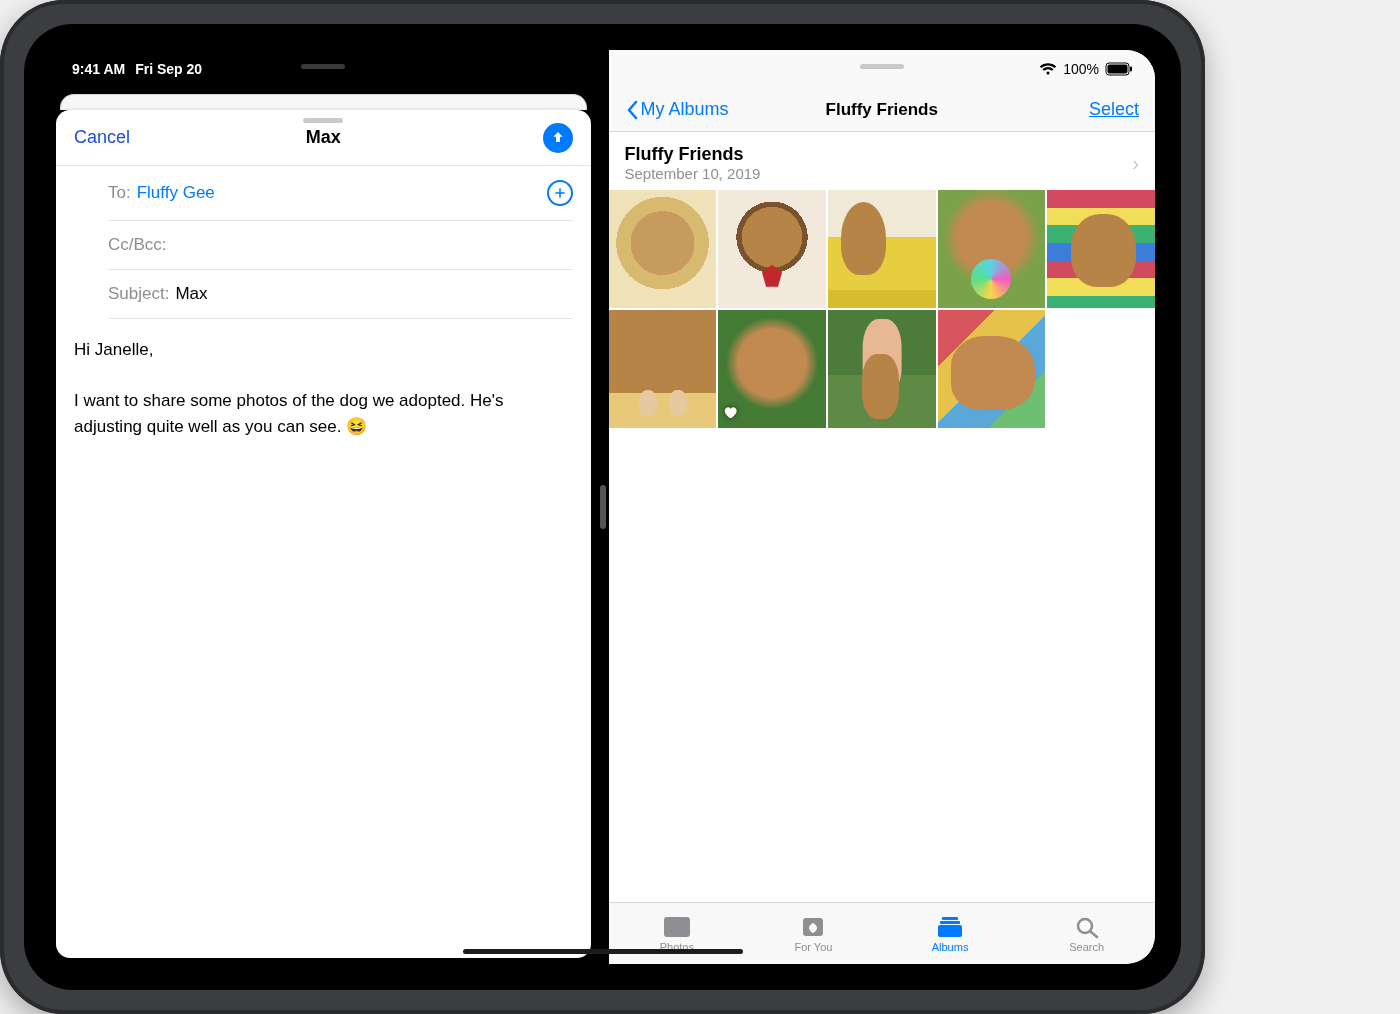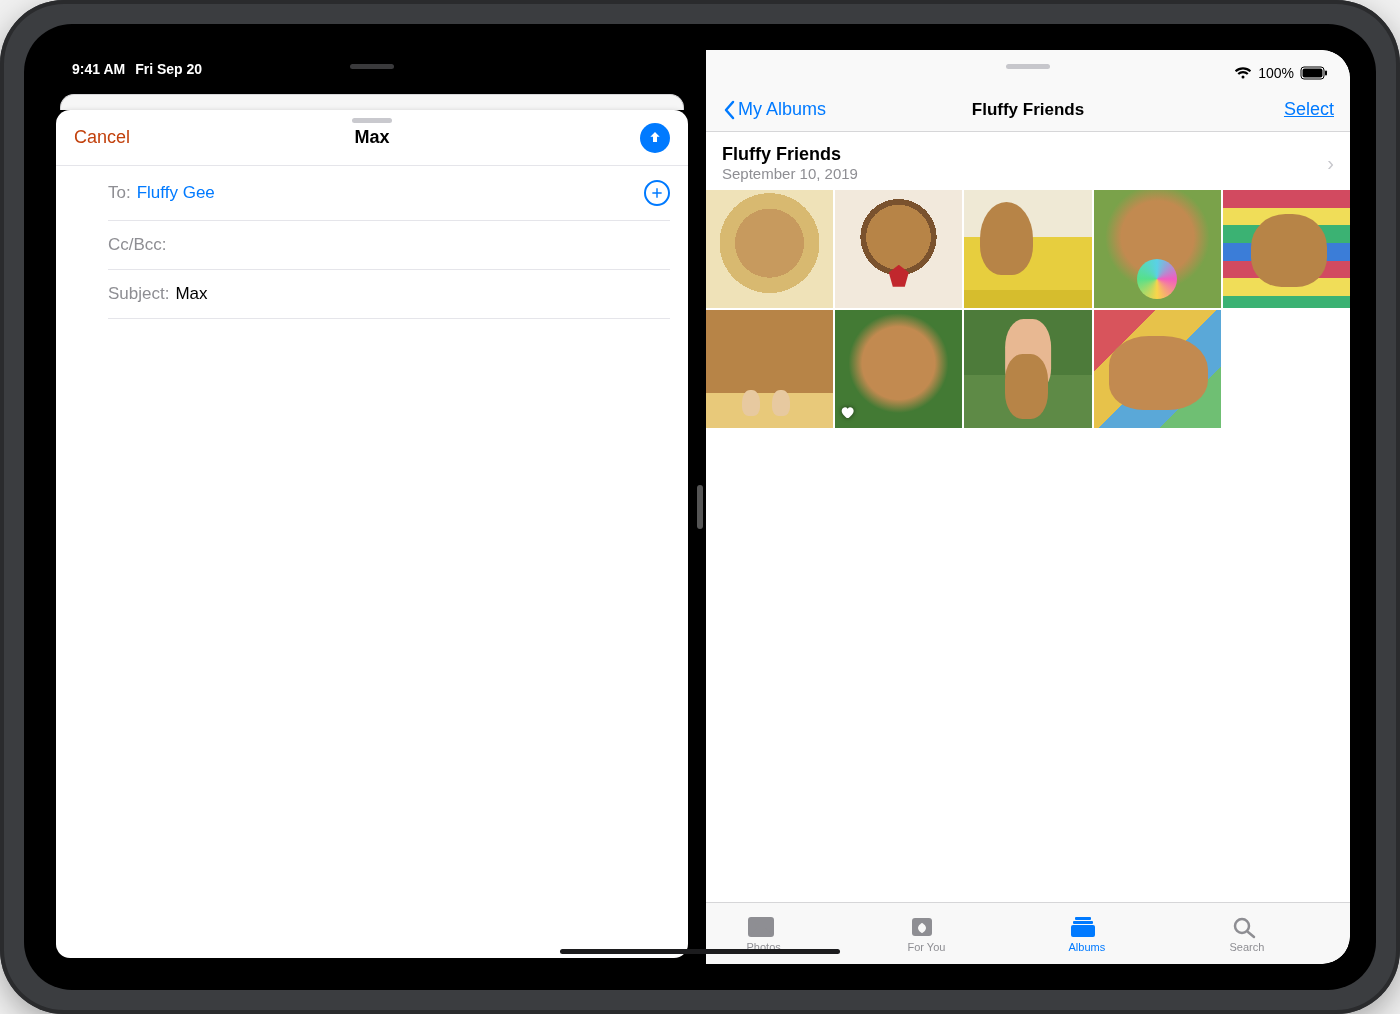--- a/index.html
+++ b/index.html
@@ -1,19 +1,19 @@
 <!DOCTYPE html>
 <html><head>
 <meta charset="utf-8">
 <style>
   * { box-sizing: border-box; margin: 0; padding: 0; }
   html, body { width: 1400px; height: 1014px; font-family: -apple-system, "Helvetica Neue", Helvetica, Arial, sans-serif; background: #f0f0f0; }
   .device {
     position: relative;
-    width: 1400px; height: 1014px;
+    width: 1205px; height: 1014px;
     background: #3b3d40;
     border-radius: 64px;
     padding: 24px;
     box-shadow: inset 0 0 0 4px #2a2b2d, 0 10px 30px rgba(0,0,0,0.3);
   }
   .bezel {
     position: relative;
     width: 100%; height: 100%;
     background: #000;
     border-radius: 48px;
@@ -97,21 +97,21 @@
   }
   .compose-nav {
     height: 56px;
     display: flex;
     align-items: center;
     justify-content: space-between;
     padding: 0 18px 0 18px;
     border-bottom: 1px solid #e5e5ea;
     position: relative;
   }
-  .btn-cancel { color: #c2410c; font-size: 18px; cursor: pointer; }
+  .btn-cancel { color: #1d4ed8; font-size: 18px; cursor: pointer; }
   .compose-title {
     position: absolute; left: 0; right: 0;
     text-align: center;
     font-size: 18px; font-weight: 600;
     pointer-events: none;
   }
   .send-btn {
     width: 30px; height: 30px; border-radius: 50%;
     background: #007aff; display: flex; align-items: center; justify-content: center;
     cursor: pointer;
@@ -149,23 +149,23 @@
     background: #f9f9f9;
     display: flex;
     flex-direction: column;
     border-top-right-radius: 28px;
     border-bottom-right-radius: 28px;
     overflow: hidden;
   }
   .photos-status {
     height: 38px;
     display: flex;
-    align-items: flex-end;
+    align-items: center;
     justify-content: space-between;
-    padding: 7px 22px;
+    padding: 16px 22px;
     font-size: 14px;
     color: #000;
     position: relative;
     background: #f9f9f9;
   }
   .photos-status-right { display: flex; align-items: center; gap: 6px; font-weight: 500; }
   .photos-pill {
     position: absolute;
     top: 14px; left: 50%; transform: translateX(-50%);
     width: 44px; height: 5px; border-radius: 3px; background: #c7c7cc;
@@ -221,21 +221,21 @@
   .t9::before{content:"";position:absolute;inset:22% 10% 15% 12%;background:#c28a50;border-radius:40% 45% 40% 35%;}
   
   .tab-bar {
     height: 62px;
     border-top: 1px solid #d6d6d8;
     background: #f8f8f8;
     display: flex;
     justify-content: space-around;
     align-items: center;
   }
-  .tab { display: flex; flex-direction: column; align-items: flex-start; gap: 2px; color: #8e8e93; font-size: 11px; cursor: pointer; width: 80px; }
+  .tab { display: flex; flex-direction: column; align-items: center; gap: 2px; color: #8e8e93; font-size: 11px; cursor: pointer; width: 80px; }
   .tab.active { color: #007aff; }
   .tab svg { width: 28px; height: 24px; }
   .tab .fill-c { fill: #8e8e93; }
   .tab.active .fill-c { fill: #007aff; }
   
   .home-indicator {
     position: absolute;
     bottom: 10px; left: 50%; transform: translateX(-50%);
     width: 280px; height: 5px; border-radius: 3px; background: #1c1c1e;
   }
@@ -279,20 +279,23 @@
             </div>
             <div class="field">
               <span class="field-label">Cc/Bcc:</span>
             </div>
             <div class="field">
               <span class="field-label">Subject:</span>
               <span class="subject-val">Max</span>
             </div>
           </div>
 
+          <div class="compose-body">Hi Janelle,
+
+I want to share some photos of the dog we adopted. He's adjusting quite well as you can see. 😆</div>
         </div>
       </div>
 
       <div class="split-divider"></div>
 
       <div class="photos-app">
         <div class="photos-status">
           <span></span>
           <div class="photos-pill"></div>
           <div class="photos-status-right">

